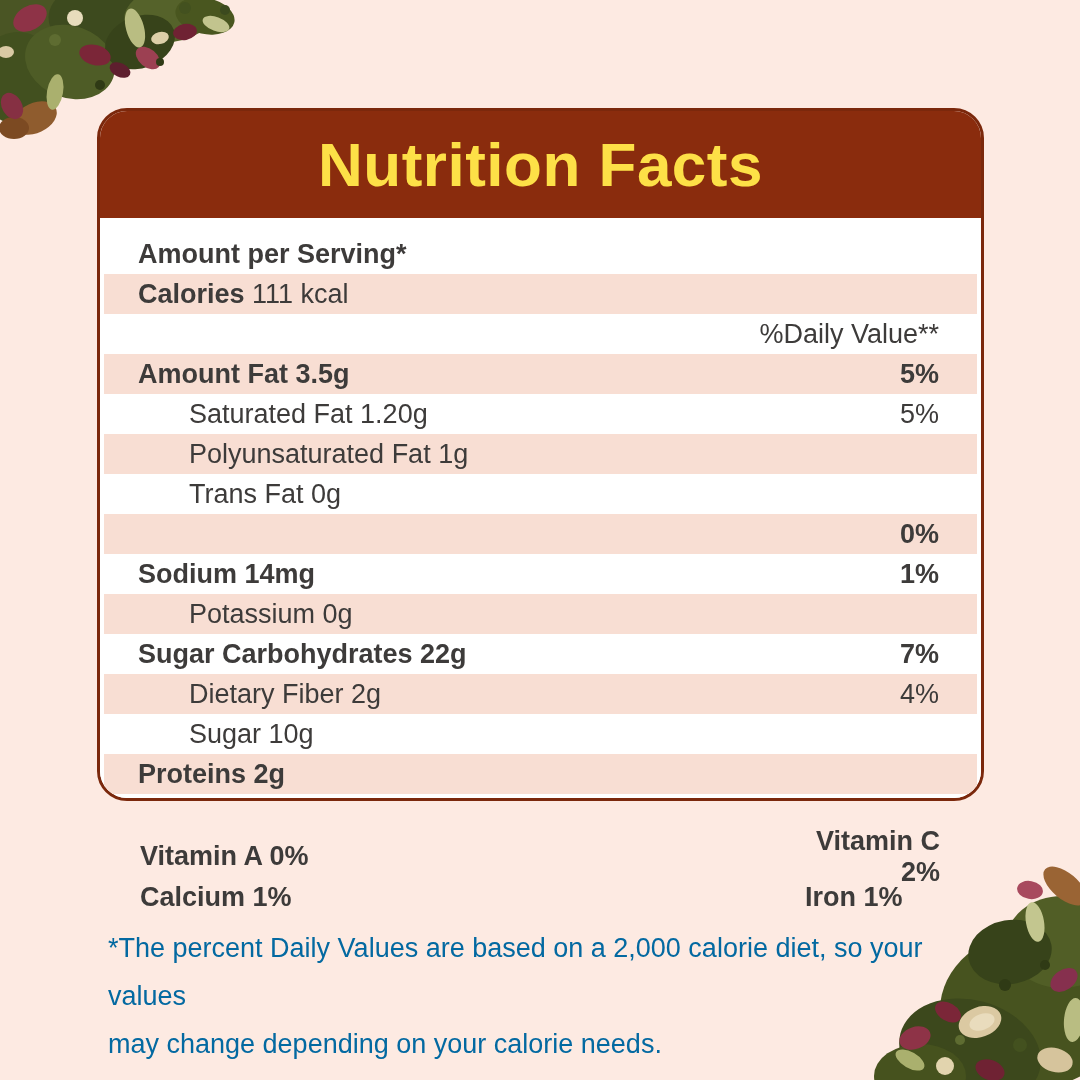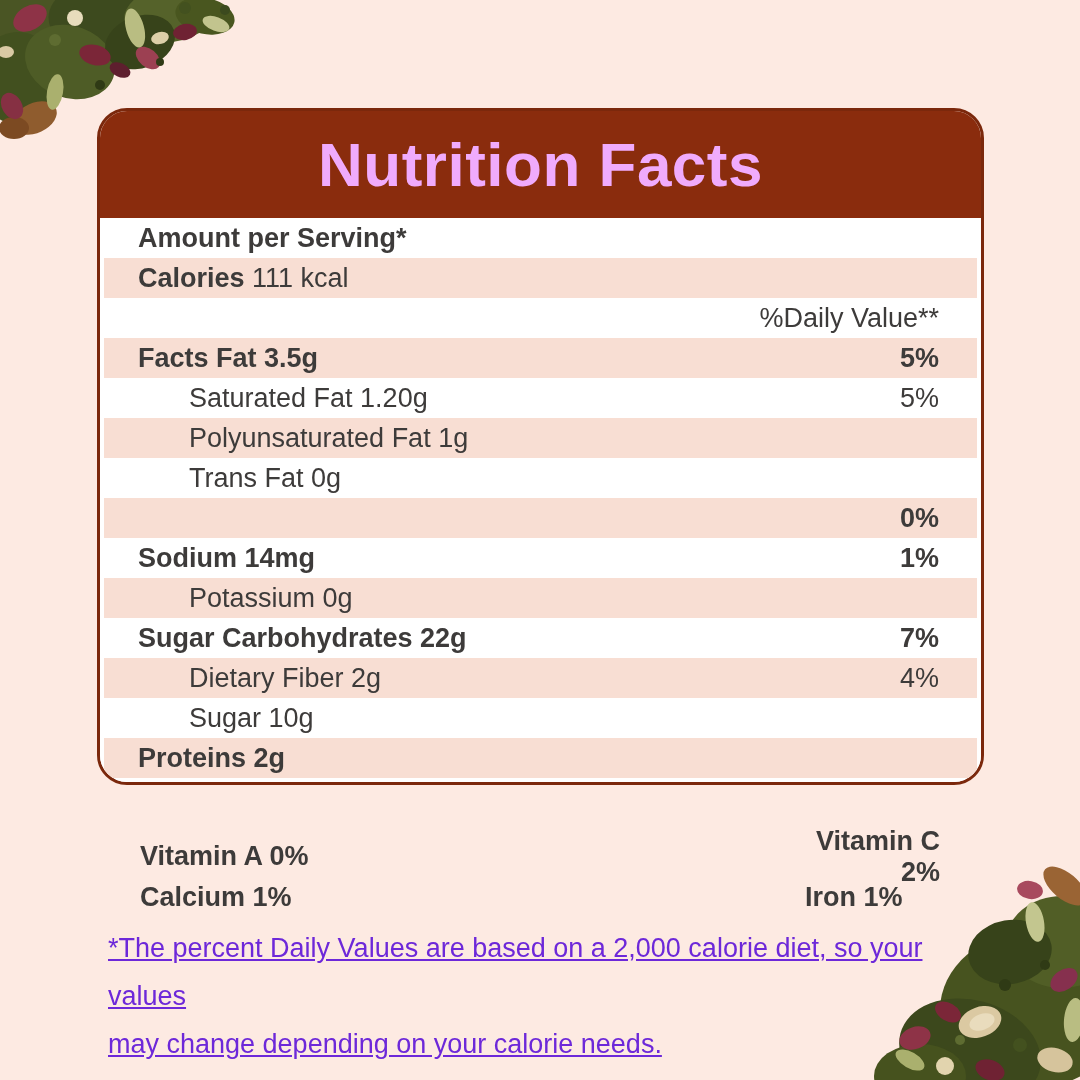--- a/index.html
+++ b/index.html
@@ -24,24 +24,24 @@
     border:3px solid #7B280C;
     border-radius:30px;
     overflow:hidden;
   }
   .card-header{
     height:107px;
     background:#8A2C0D;
     display:flex;align-items:center;justify-content:center;
   }
   .card-header h1{
-    margin:0;color:#f0abfc;
+    margin:0;color:#fde047;
     font-size:62px;font-weight:700;letter-spacing:0.5px;
   }
-  .rows{padding:0 4px 4px 4px;background:#ffffff;}
+  .rows{padding:16px 4px 4px 4px;background:#ffffff;}
   .row{
     display:flex;align-items:center;
     height:40px;
     padding:0 38px 0 34px;
     font-size:27px;color:#3D3B3A;
   }
   .row:nth-child(even){background:#F8DED3;}
   .row.sub{padding-left:52px;gap:33px;}
   .lb{font-weight:700;white-space:pre;}
   .lr{font-weight:400;white-space:pre;}
@@ -52,21 +52,21 @@
   .vitamins{
     position:absolute;left:140px;top:836px;width:800px;
     font-size:27px;font-weight:700;color:#3D3B3A;text-align:right;
   }
   .vit-row{position:relative;height:41px;display:flex;align-items:center;}
   .vit-right{position:absolute;left:665px;top:0;height:41px;display:flex;align-items:center;}
 
   
   .footnote{
     position:absolute;left:108px;top:924px;width:840px;
-    font-size:27px;color:#6d28d9;text-decoration:underline;
+    font-size:27px;color:#0369a1;
   }
   .footnote div{line-height:48px;}
 </style>
 </head>
 <body>
 
 <div class="canvas">
 
   <svg class="deco tl" width="250" height="140" viewBox="0 0 250 140">
     <g>
@@ -112,21 +112,21 @@
         <div class="row">
     <span class="lb">Calories</span>
           <span class="lr"> 111 kcal</span>
   </div>
         <div class="row">
     <span class="lb"></span>
           <span class="lr"></span>
     <span class="val">%Daily Value**</span>
   </div>
         <div class="row">
-    <span class="lb">Facts Fat 3.5g</span>
+    <span class="lb">Amount Fat 3.5g</span>
           <span class="lr"></span>
     <span class="val vb">5%</span>
   </div>
         <div class="row sub">
     <span class="lb"></span>
           <span class="lr">Saturated Fat 1.20g</span>
     <span class="val">5%</span>
   </div>
         <div class="row sub">
     <span class="lb"></span>

